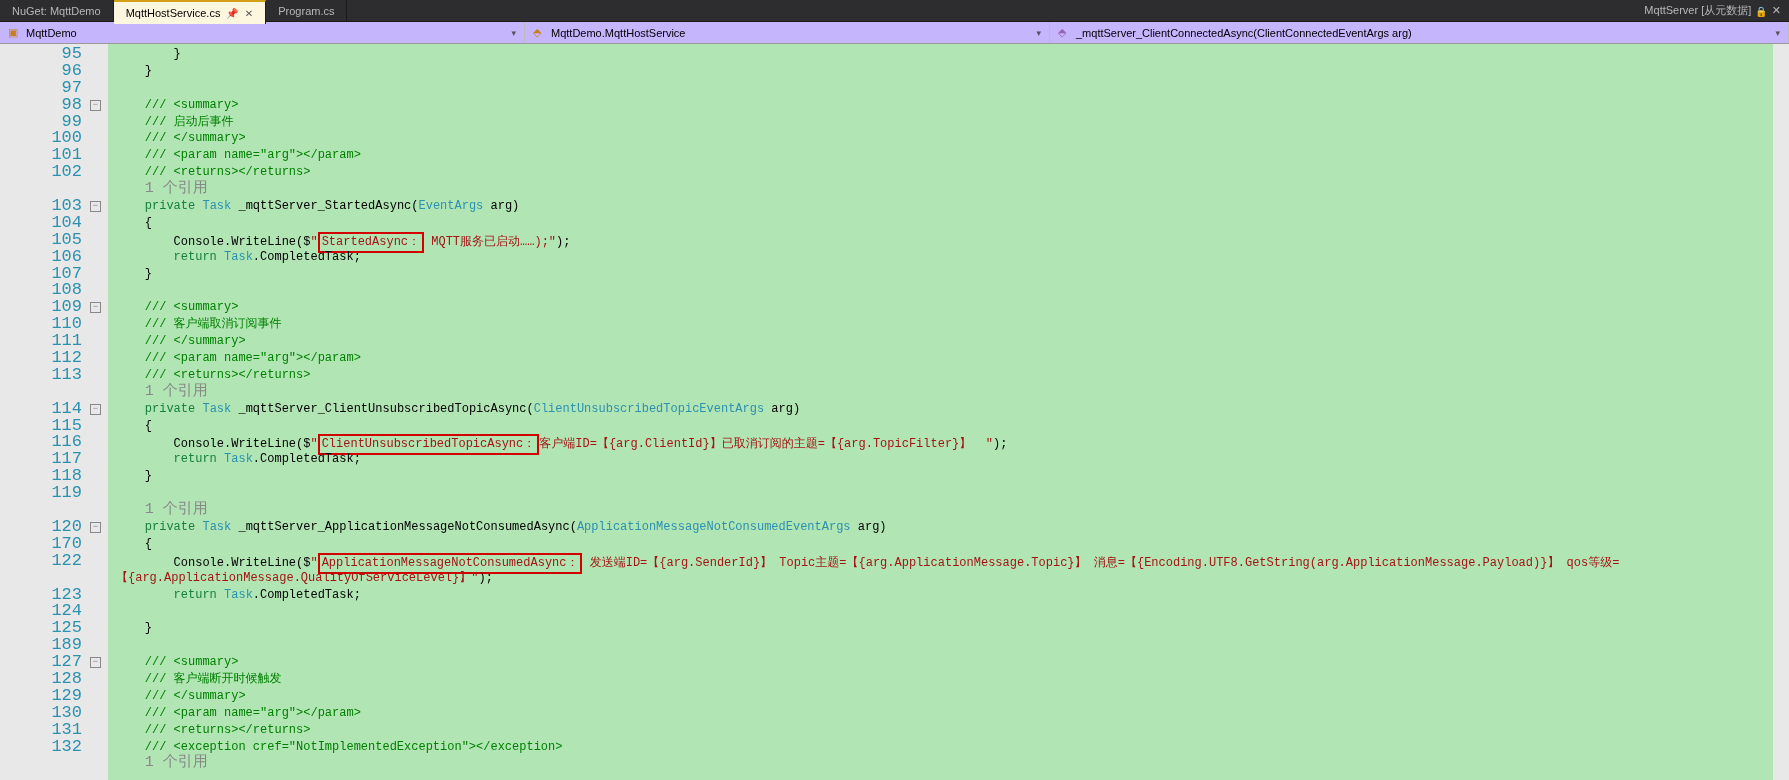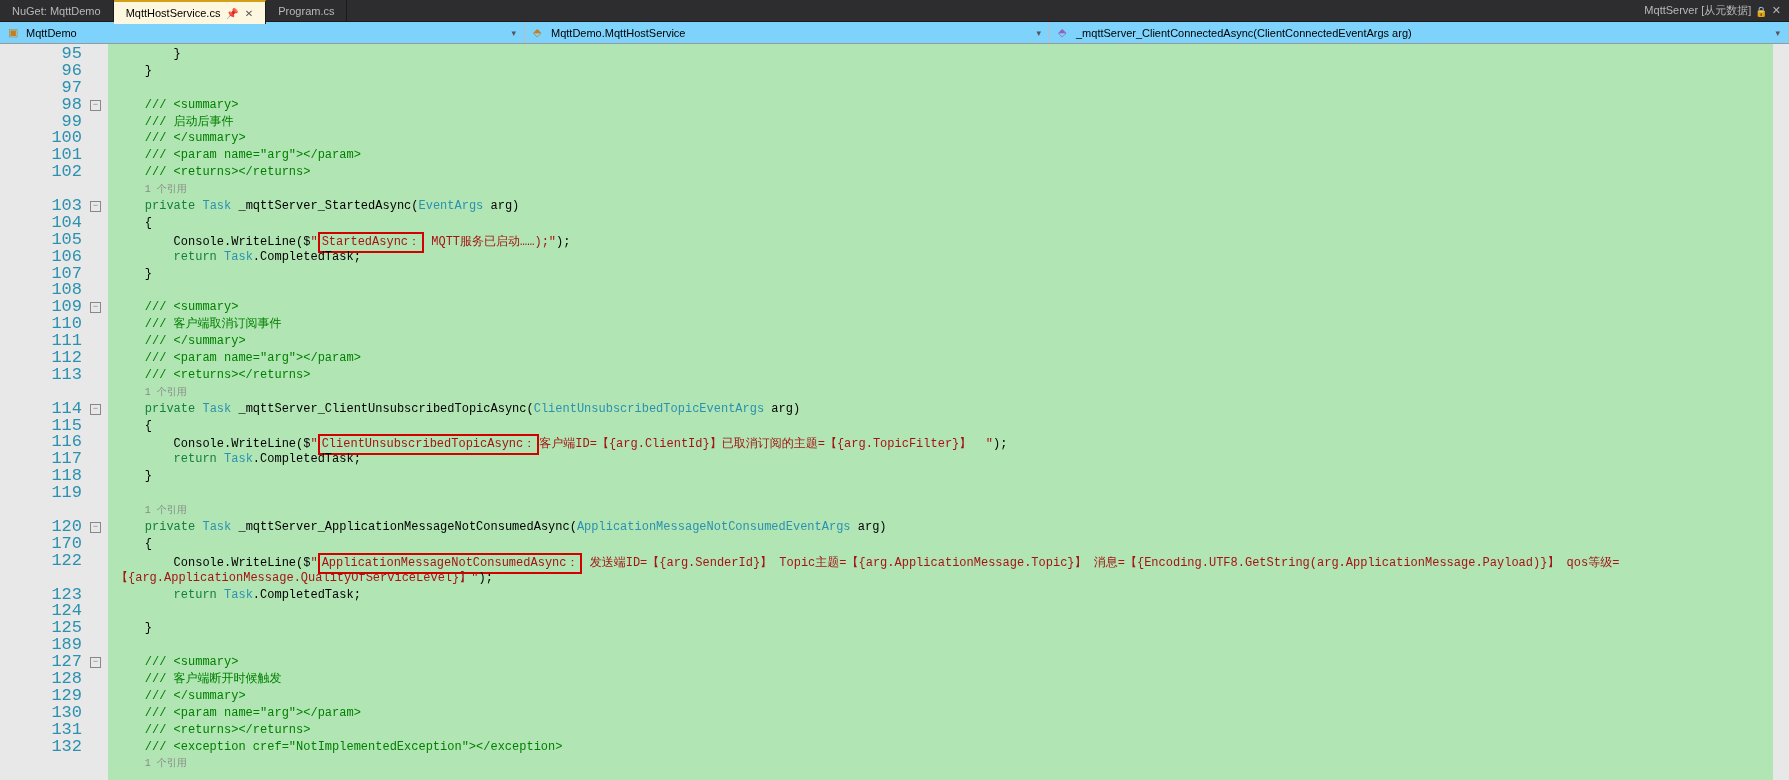--- a/index.html
+++ b/index.html
@@ -40,21 +40,21 @@
       color: #b8b8b8;
       font-size: 11px;
       font-family: 'Segoe UI', Arial, sans-serif;
       padding: 3px 8px;
       display: flex;
       align-items: center;
       gap: 4px;
     }
     .lock-icon::before { content: '🔒'; font-size: 10px; }
     .nav-bar {
-      background: #7dd3fc;
+      background: #c4b5fd;
       display: flex;
       align-items: stretch;
       height: 22px;
       border-bottom: 1px solid #999;
       font-family: 'Segoe UI', Arial, sans-serif;
       font-size: 11px;
     }
     .nav-segment {
       flex: 1;
       padding: 3px 8px;
@@ -128,21 +128,21 @@
     .sb {
       width: 16px;
       background: #e8e8e8;
     }
     .ln { height: 16.9px; }
     .c-comment { color: #008000; }
     .c-keyword { color: #15803d; }
     .c-type { color: #2b91af; }
     .c-string { color: #a31515; }
     .c-text { color: #000; }
-    .c-codelens { color: #888; font-size: 10px; }
+    .c-codelens { color: #888; font-size: 15px; }
     .redbox {
       border: 2px solid #d40000;
       padding: 0 2px;
       display: inline-block;
     }
   </style>
 </head>
 <body>
 
 <div class="tabs-bar">

